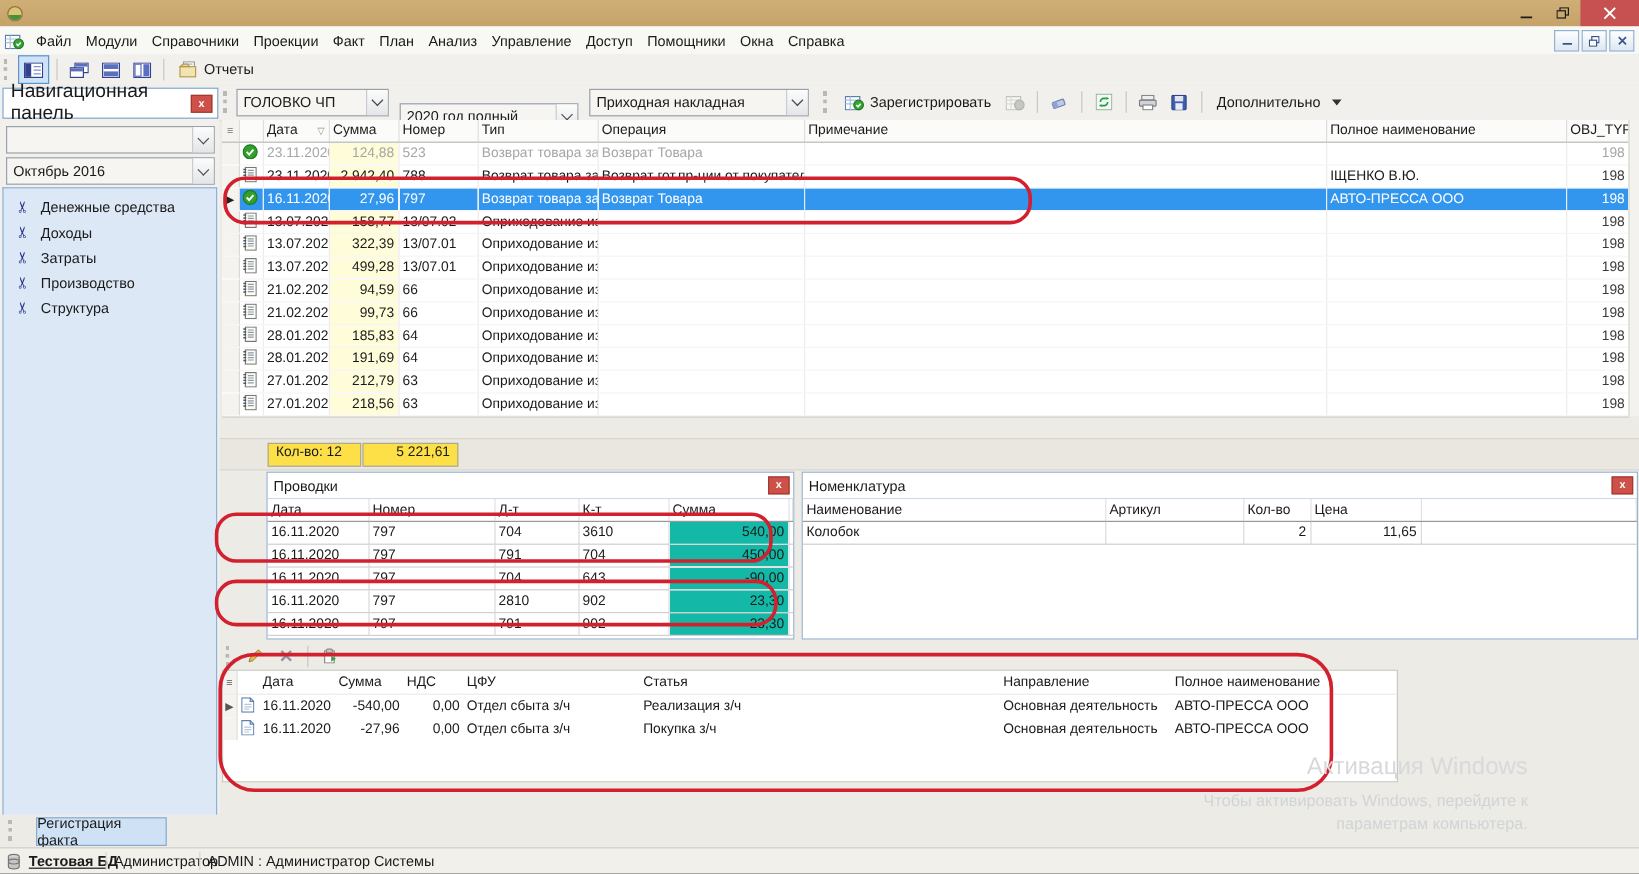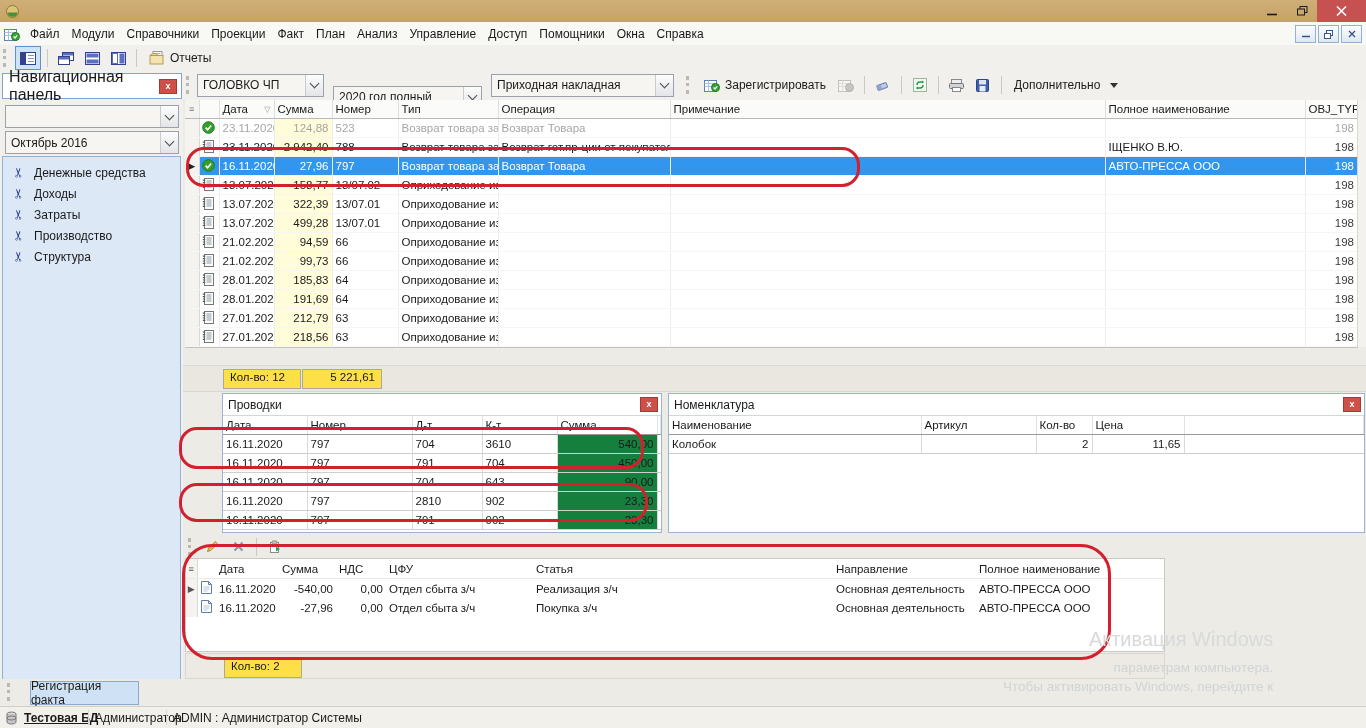--- a/index.html
+++ b/index.html
@@ -83,21 +83,21 @@
   .panels{position:absolute;left:2px;right:0;top:293px;height:140px;margin-left:37px;}
   .panel{position:absolute;top:0;height:140px;background:#fff;border:1px solid #9ab4d2;box-sizing:border-box;}
   #postings-panel{left:0;width:440px;}
   #nomen-panel{left:446px;right:1px;}
   .panel-header{height:21px;display:flex;align-items:center;border-bottom:1px solid #cdd8e4;}
   .panel-header .t{flex:1;padding-left:5px;font-size:12px;}
   .panel-header .xbtn{margin-right:3px;}
   #postings-grid{width:100%;}
   #postings-grid th,#nomen-grid th{text-align:left;border-bottom:1px solid #989898;border-right:1px solid #e2e2e2;background:#fff;}
   #postings-grid td,#nomen-grid td{border-bottom:1px solid #cfcfcf;border-right:1px solid #dadada;}
-  #postings-grid td:nth-child(5){background:#15803d;text-align:right;}
+  #postings-grid td:nth-child(5){background:#14b8a6;text-align:right;}
   #postings-grid td:last-child,#nomen-grid td:last-child{border-right:none;}
   #nomen-grid{width:100%;}
   #nomen-grid td:nth-child(3),#nomen-grid td:nth-child(4){text-align:right;}
 
   
   .bottom{position:absolute;left:2px;right:0;top:436px;height:143px;}
   .minibar{position:absolute;left:0;top:0;height:21px;display:flex;align-items:center;}
   .detail-wrap{position:absolute;left:0;top:22px;width:980px;height:94px;background:#fff;border:1px solid #c9c8c2;box-sizing:border-box;overflow:hidden;}
   #detail-grid{width:100%;}
   #detail-grid th{text-align:left;border-bottom:1px solid #eaeaea;height:17px;}
@@ -784,23 +784,20 @@
                 <td>-27,96</td>
                 <td>0,00</td>
                 <td>Отдел сбыта з/ч</td>
                 <td>Покупка з/ч</td>
                 <td>Основная деятельность</td>
                 <td>АВТО-ПРЕССА ООО</td>
               </tr>
             </tbody>
         </table>
       </div>
-      <div class="count-bar2">
-        <span class="count-box" id="cbox3">Кол-во: 2</span>
-      </div>
     </div>
   </div>
 
   <div class="tabbar">
     <span class="tab-grip"></span>
     <span class="tab">Регистрация факта</span>
   </div>
 
   <div class="statusbar">
     <span class="sb-ico icn">
@@ -818,18 +815,18 @@
   </div>
 
   <div class="anno" id="anno1"></div>
   <div class="anno" id="anno2"></div>
   <div class="anno" id="anno3"></div>
   <div class="anno" id="anno4"></div>
 
   <div class="watermark">
     <div class="wm1">Активация Windows</div>
     <div class="wm2">
+      <div>Чтобы активировать Windows, перейдите к</div>
       <div>параметрам компьютера.</div>
-      <div>Чтобы активировать Windows, перейдите к</div>
     </div>
   </div>
 
 </div>
 
 </body></html>

